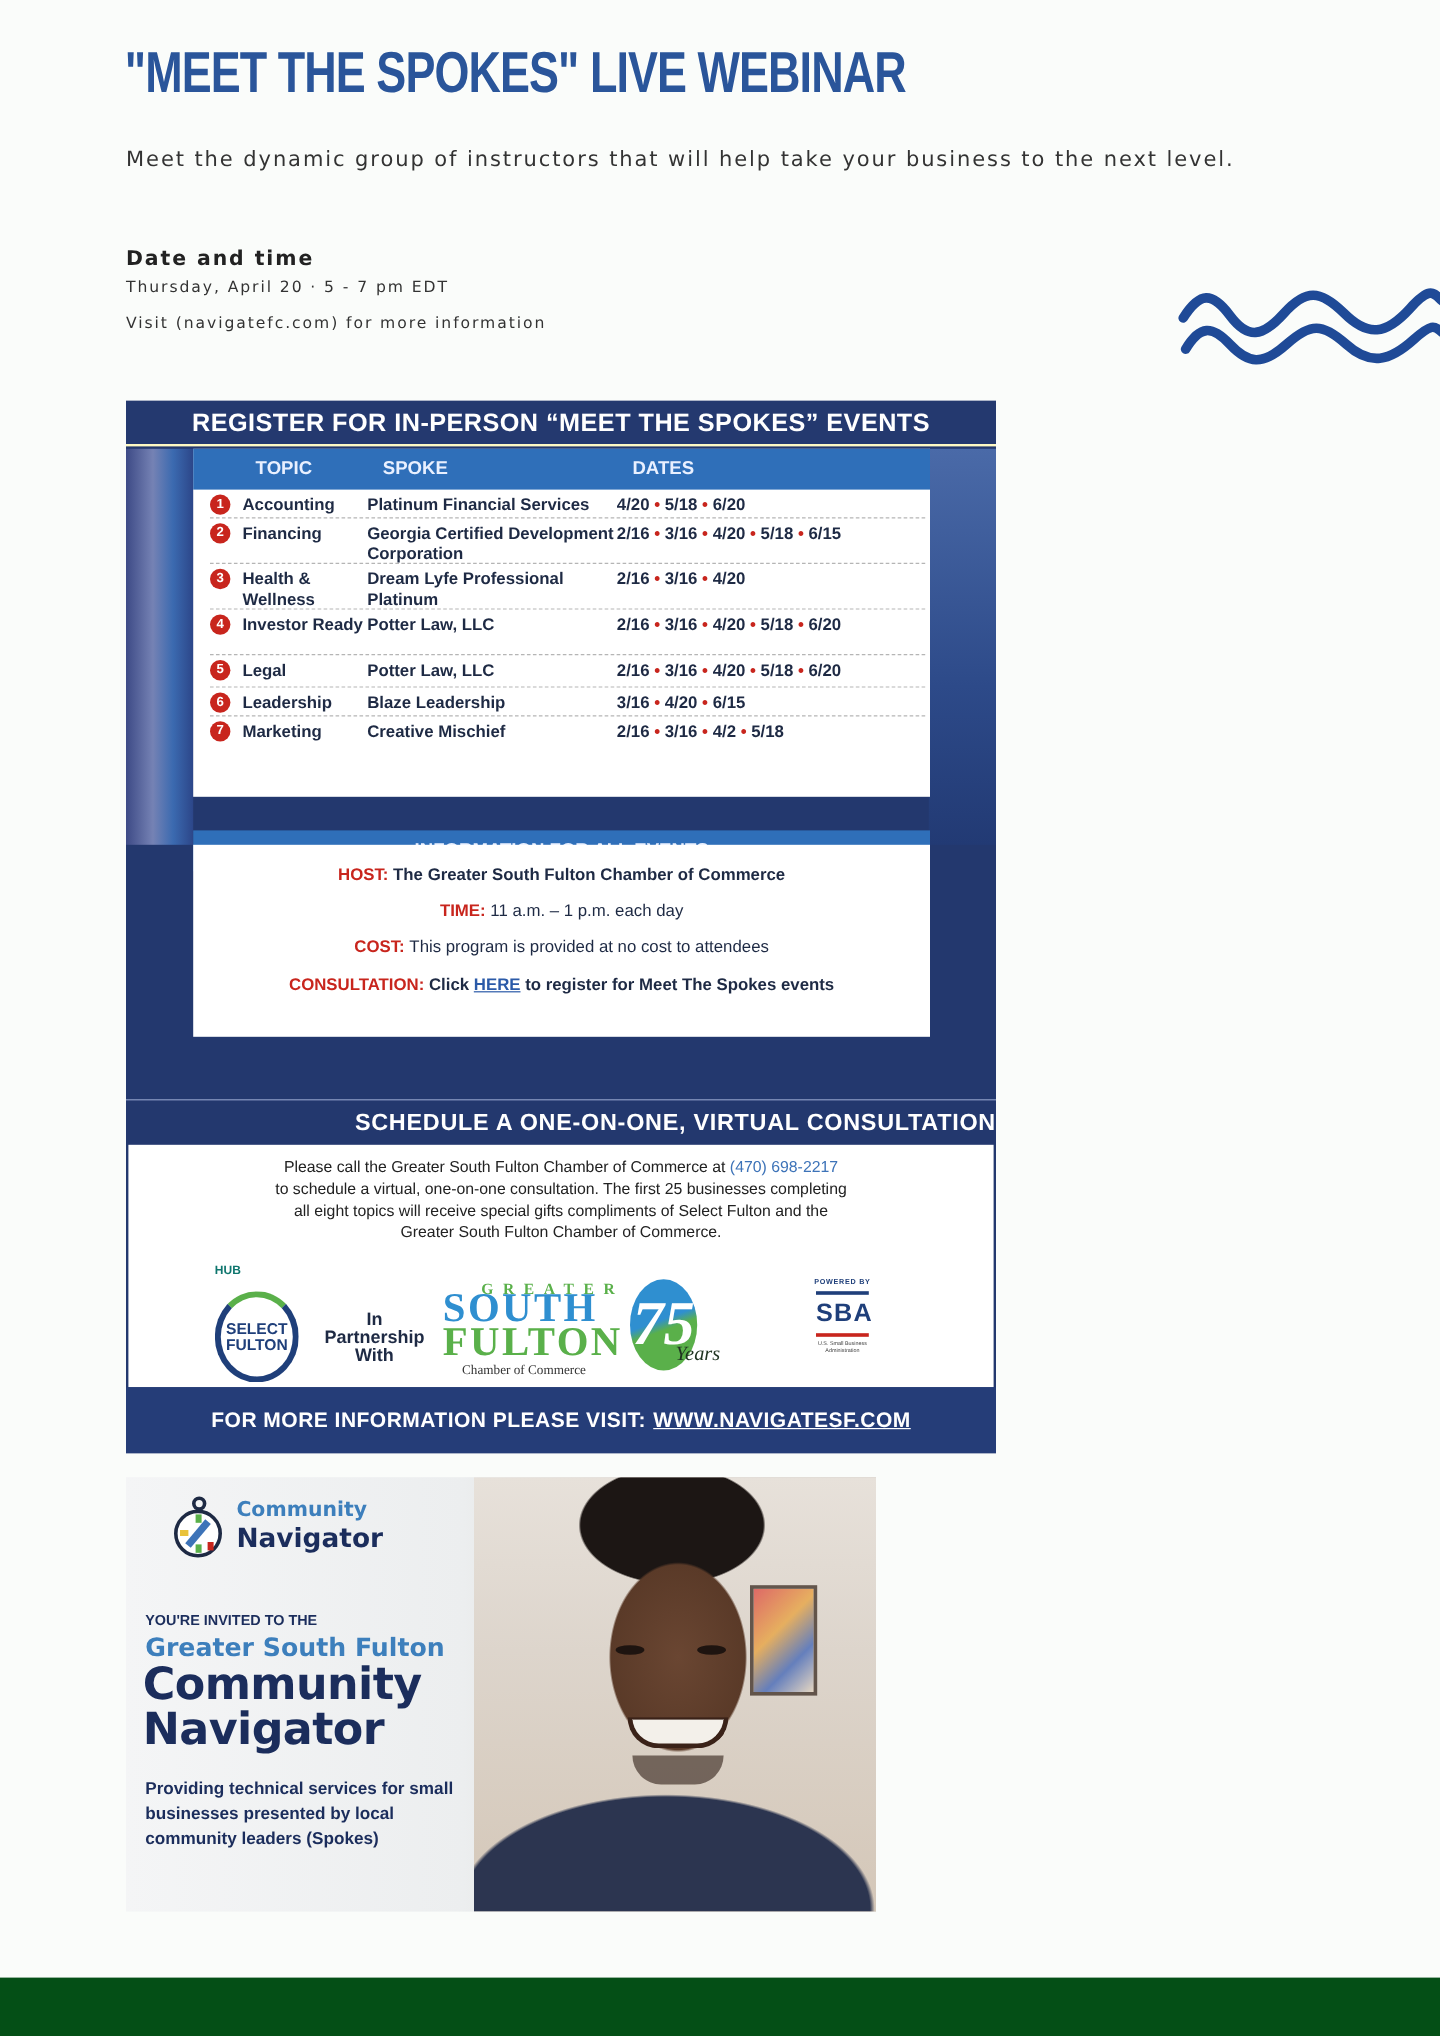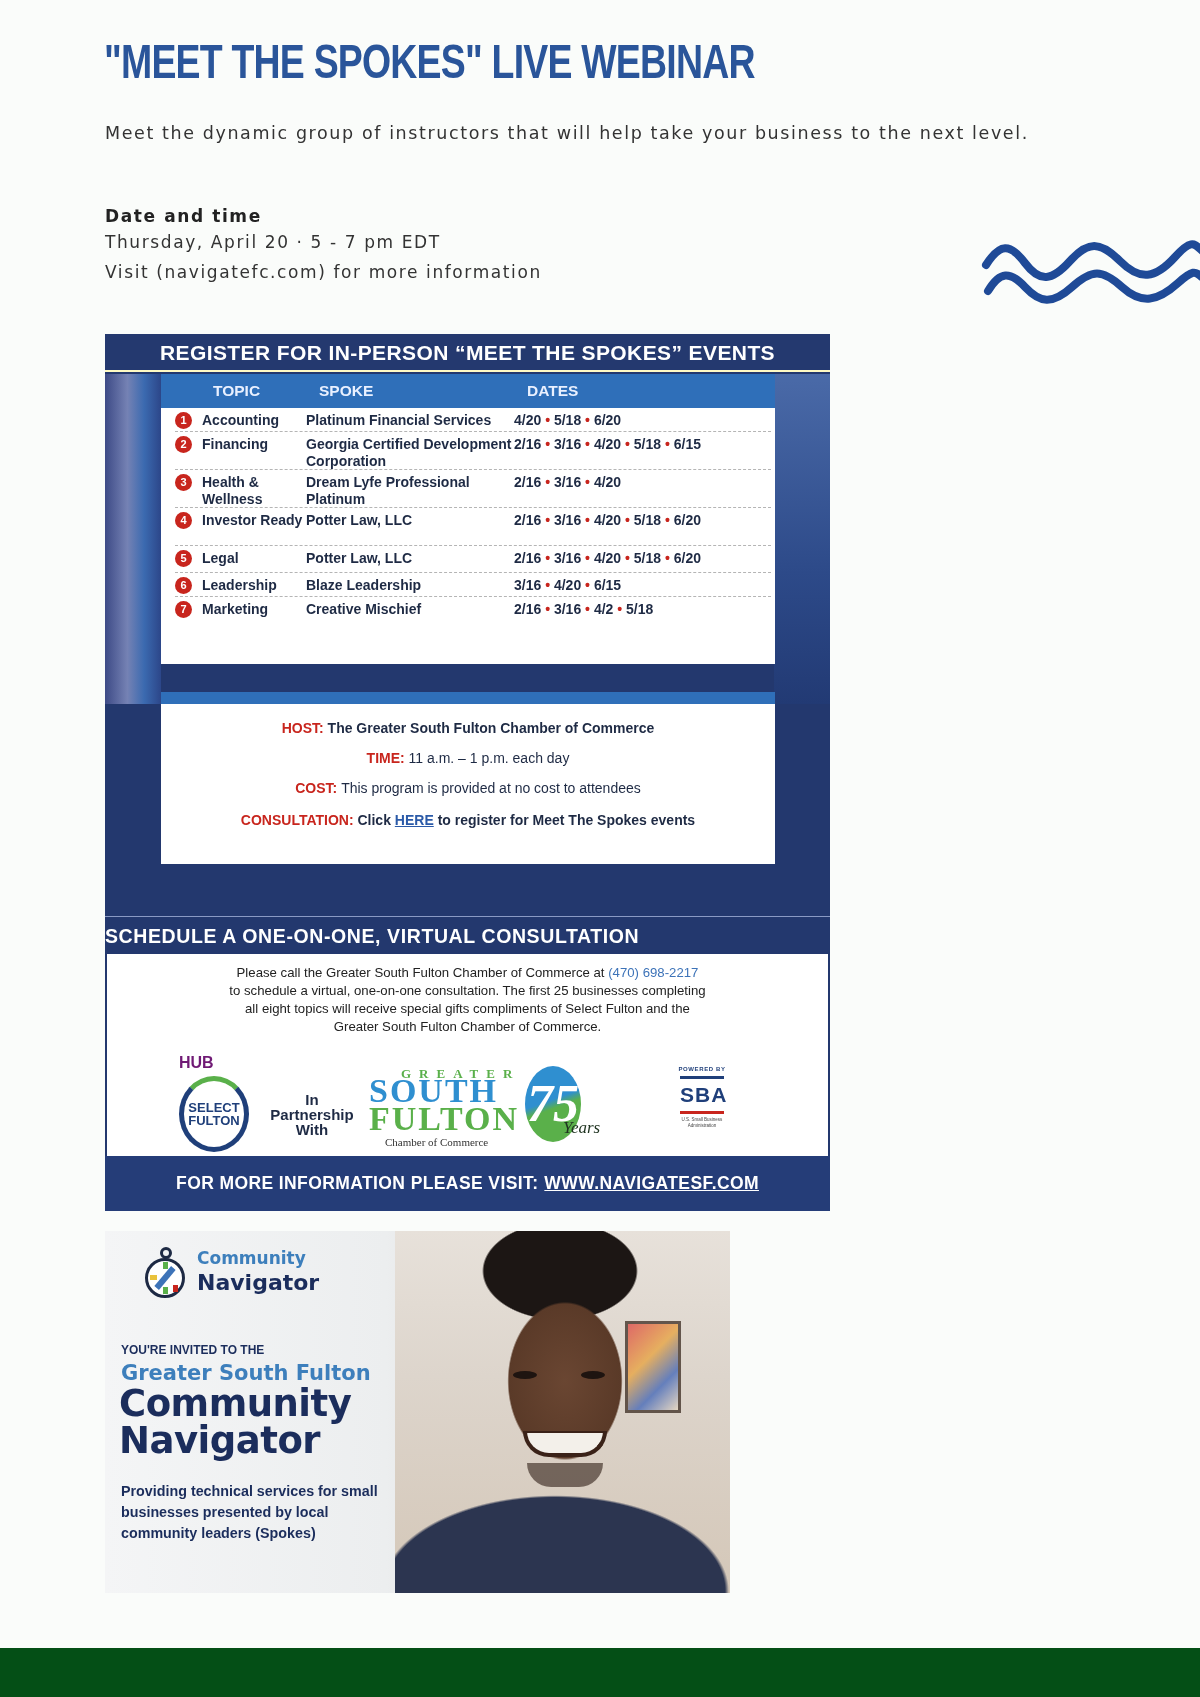--- a/index.html
+++ b/index.html
@@ -14,21 +14,21 @@
     }
     .intro {
       position: absolute; left: 105px; top: 120px; width: 980px;
       font-size: 17.5px; line-height: 27px; letter-spacing: 1.6px; color: #333;
     }
     .dt-heading {
       position: absolute; left: 105px; top: 206px;
       font-size: 17px; font-weight: 700; letter-spacing: 1.6px; color: #222;
     }
     .dt-line {
-      position: absolute; left: 105px; font-size: 17px; letter-spacing: 1.6px; color: #333;
+      position: absolute; left: 105px; font-size: 13px; letter-spacing: 1.6px; color: #333;
     }
     .dt-line.l1 { top: 232px; }
     .dt-line.l2 { top: 262px; }
 
     .wave { position: absolute; left: 980px; top: 235px; width: 220px; height: 75px; }
 
     
     .flyer {
       position: absolute; left: 105px; top: 334px; width: 725px; height: 877px;
       background: #23386e;
@@ -86,35 +86,35 @@
       font-family: "Liberation Sans", sans-serif; font-size: 14px; font-weight: 700; color: #1e2a44;
       text-align: center;
     }
     .info-card .ln { position: absolute; left: 0; width: 100%; }
     .info-card .lbl { color: #c8251d; }
     .info-card .link { color: #2b5aa8; text-decoration: underline; }
 
     .sched-rule { position: absolute; left: 0; top: 582px; width: 100%; height: 1px; background: #8a9ac4; }
     .sched-head {
       position: absolute; left: 0; top: 584px; width: 100%; height: 36px;
-      text-align: left; color: #fff; font-family: "Liberation Sans", sans-serif; font-weight: 700;
+      text-align: right; color: #fff; font-family: "Liberation Sans", sans-serif; font-weight: 700;
       font-size: 19.5px; line-height: 36px; letter-spacing: 0.6px;
     }
     .sched-card {
       position: absolute; left: 2px; top: 620px; width: 721px; height: 202px; background: #fff;
       font-family: "Liberation Sans", sans-serif;
     }
     .sched-text {
       position: absolute; left: 0; top: 10px; width: 100%; text-align: center;
       font-size: 13.2px; font-weight: 400; line-height: 18px; color: #222;
     }
     .sched-text .phone { color: #3d73b8; }
 
     .logos { position: absolute; left: 0; top: 100px; width: 100%; height: 100px; }
-    .hub-label { position: absolute; left: 72px; top: 0; font-weight: 700; font-size: 16px; color: #701a75; }
+    .hub-label { position: absolute; left: 72px; top: 0; font-weight: 700; font-size: 10px; color: #0f766e; }
     .select-fulton {
       position: absolute; left: 72px; top: 22px; width: 70px; height: 76px; border-radius: 50%;
       border: 5px solid #1f3f7a; border-top-color: #5ab04a;
       display: flex; flex-direction: column; align-items: center; justify-content: center;
       font-size: 13px; color: #1f3f7a; line-height: 13px; font-weight: 700;
     }
     .partner-text {
       position: absolute; left: 160px; top: 38px; width: 90px; text-align: center;
       font-weight: 700; font-size: 15px; line-height: 15px; color: #1e2a44;
     }

